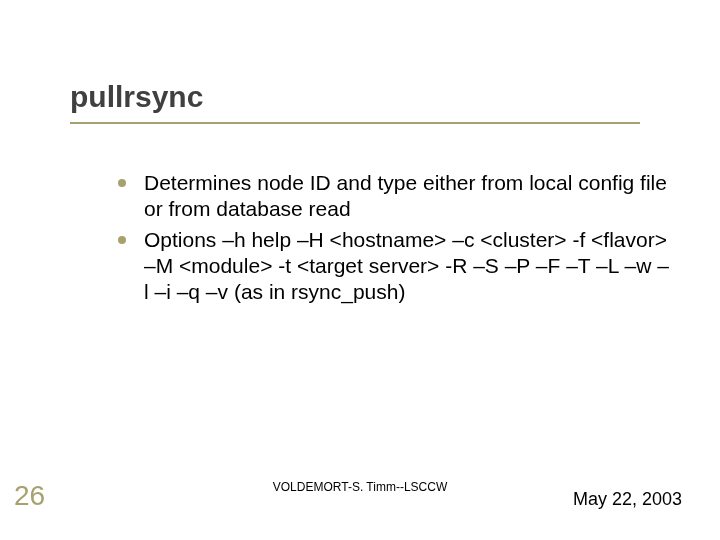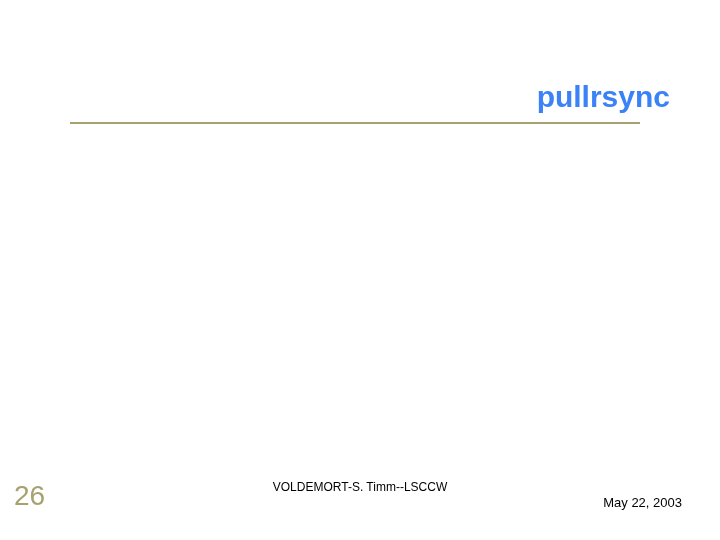--- a/index.html
+++ b/index.html
@@ -12,23 +12,22 @@
   }
   .title-wrap {
     position: absolute;
     left: 70px;
     top: 80px;
     width: 600px;
   }
   .title {
     font-size: 30px;
     font-weight: bold;
-    color: #3b82f6;
+    color: #404040;
     padding-bottom: 6px;
-    text-align: right;
   }
   .title-underline {
     height: 2px;
     background: #a7a16f;
     width: 570px;
     margin-top: 2px;
   }
   .bullets {
     position: absolute;
     left: 118px;
@@ -67,30 +66,38 @@
     left: 0;
     width: 100%;
     text-align: center;
     font-size: 12px;
     color: #000;
   }
   .footer-date {
     position: absolute;
     right: 38px;
     bottom: 30px;
-    font-size: 13px;
+    font-size: 18px;
     color: #000;
   }
 </style>
 </head>
 <body>
 
 <div class="title-wrap">
   <div class="title">pullrsync</div>
   <div class="title-underline"></div>
 </div>
 
 <div class="bullets">
+  <div class="bullet-item">
+    <div class="bullet-dot"></div>
+    <div class="bullet-text">Determines node ID and type either from local config file or from database read</div>
+  </div>
+  <div class="bullet-item">
+    <div class="bullet-dot"></div>
+    <div class="bullet-text">Options –h help –H &lt;hostname&gt;  –c &lt;cluster&gt; -f &lt;flavor&gt;  –M &lt;module&gt; -t &lt;target server&gt; -R –S –P –F –T –L –w –l –i –q –v (as in rsync_push)</div>
+  </div>
 </div>
 
 <div class="slide-number">26</div>
 <div class="footer-center">VOLDEMORT-S. Timm--LSCCW</div>
 <div class="footer-date">May 22, 2003</div>
 
 </body></html>

